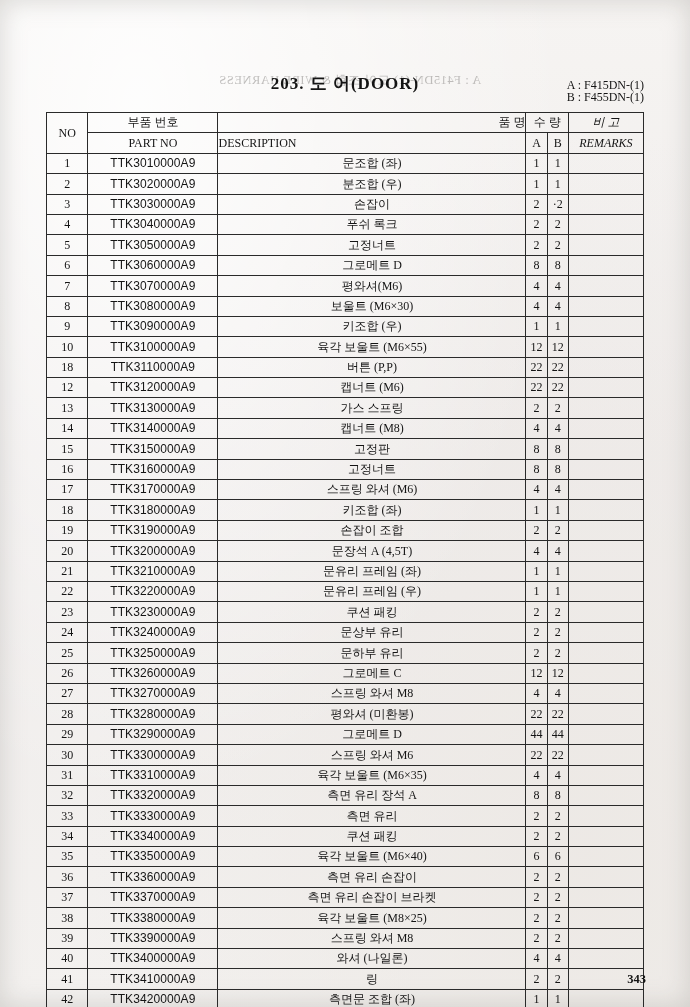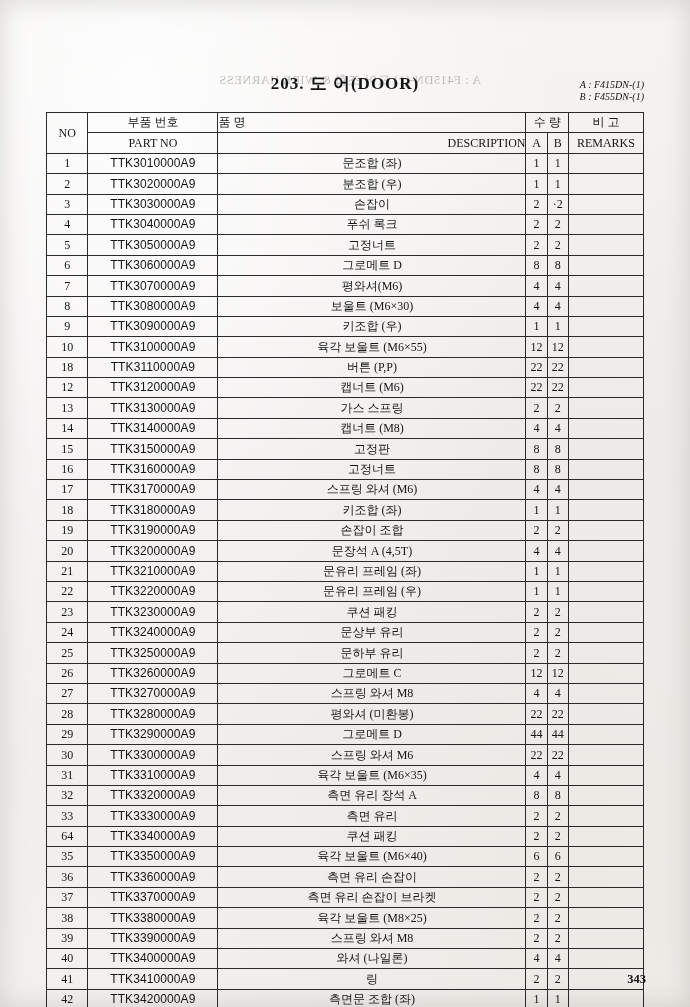--- a/index.html
+++ b/index.html
@@ -59,24 +59,23 @@
     color: rgba(120,118,116,0.45);
     transform: scaleX(-1);
     letter-spacing: .5px;
     white-space: nowrap;
   }
 
   .variant-note {
     position: absolute;
     top: 79px;
     right: 46px;
-    font-size: 10px;
+    font-size: 12px;
     line-height: 12px;
     text-align: right;
-    font-style: italic;
   }
 
   .table-wrap {
     position: absolute;
     top: 112px;
     left: 46px;
     width: 598px;
   }
   table.parts {
     border-collapse: collapse;
@@ -92,21 +91,21 @@
     text-align: center;
     vertical-align: middle;
     line-height: 1.05;
   }
   thead td, thead th { height: 16px; }
   .c-no   { width: 38px; }
   .c-part { width: 122px; }
   .c-desc { width: 290px; text-align: left; padding-left: 7px; }
   .c-a    { width: 39px; }
   .c-b    { width: 39px; }
-  .c-rem  { width: 70px; }
+  .c-rem  { width: 70px; font-style: italic; }
 
   .hdr-main { font-size: 12.5px; }
   .hdr-sub  { font-size: 11px; }
 
   td.part-no {
     font-family: Liberation Sans, sans-serif;
     font-size: 12px;
     letter-spacing: .1px;
   }
   td.desc {
@@ -139,27 +138,27 @@
     <div>A : F415DN-(1)</div>
     <div>B : F455DN-(1)</div>
   </div>
 
   <div class="table-wrap">
     <table class="parts">
       <thead>
         <tr>
           <td class="c-no hdr-main" rowspan="2">NO</td>
           <td class="c-part hdr-main">부품 번호</td>
-          <td class="c-desc hdr-main" style="text-align:left;">품        명</td>
+          <td class="c-desc hdr-main" style="text-align:right;">품        명</td>
           <td class="c-a hdr-main" colspan="2">수      량</td>
           <td class="c-rem hdr-main">비  고</td>
         </tr>
         <tr>
           <td class="c-part hdr-sub">PART NO</td>
-          <td class="c-desc hdr-sub" style="text-align:right;">DESCRIPTION</td>
+          <td class="c-desc hdr-sub" style="text-align:left;">DESCRIPTION</td>
           <td class="c-a hdr-sub">A</td>
           <td class="c-b hdr-sub">B</td>
           <td class="c-rem hdr-sub">REMARKS</td>
         </tr>
       </thead>
       <tbody id="parts-body">
           <tr>
             <td class="c-no">1</td>
             <td class="c-part part-no">TTK3010000A9</td>
             <td class="c-desc desc">문조합 (좌)</td>
@@ -417,21 +416,21 @@
           </tr>
           <tr>
             <td class="c-no">33</td>
             <td class="c-part part-no">TTK3330000A9</td>
             <td class="c-desc desc">측면 유리</td>
             <td class="c-a qty">2</td>
             <td class="c-b qty">2</td>
             <td class="c-rem"></td>
           </tr>
           <tr>
-            <td class="c-no">64</td>
+            <td class="c-no">34</td>
             <td class="c-part part-no">TTK3340000A9</td>
             <td class="c-desc desc">쿠션 패킹</td>
             <td class="c-a qty">2</td>
             <td class="c-b qty">2</td>
             <td class="c-rem"></td>
           </tr>
           <tr>
             <td class="c-no">35</td>
             <td class="c-part part-no">TTK3350000A9</td>
             <td class="c-desc desc">육각 보울트 (M6×40)</td>

